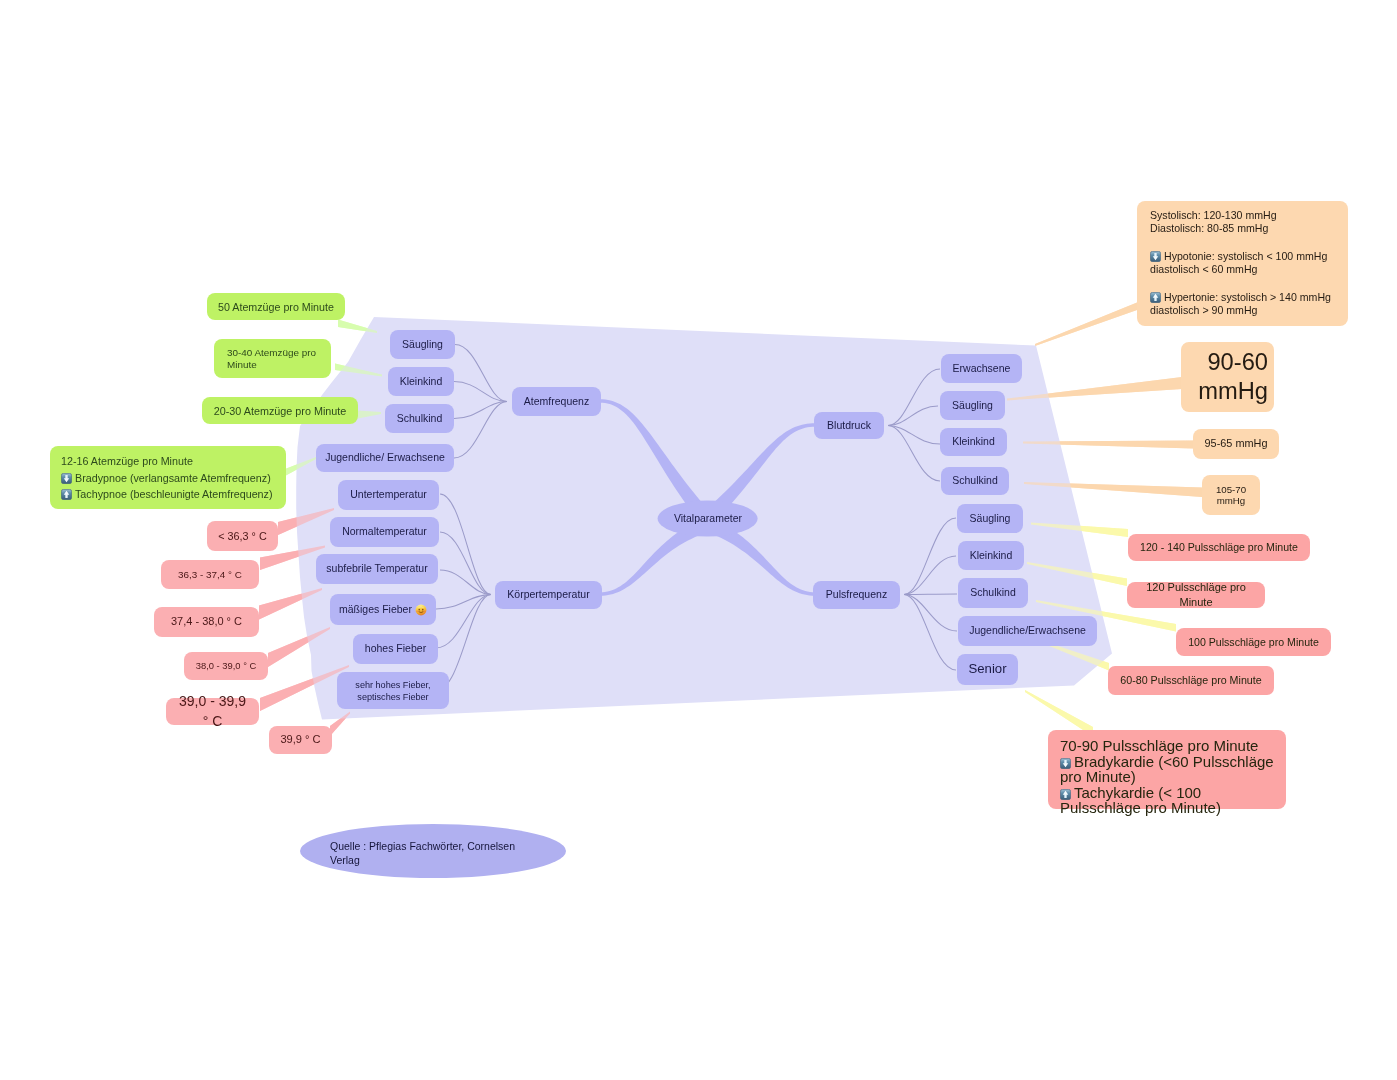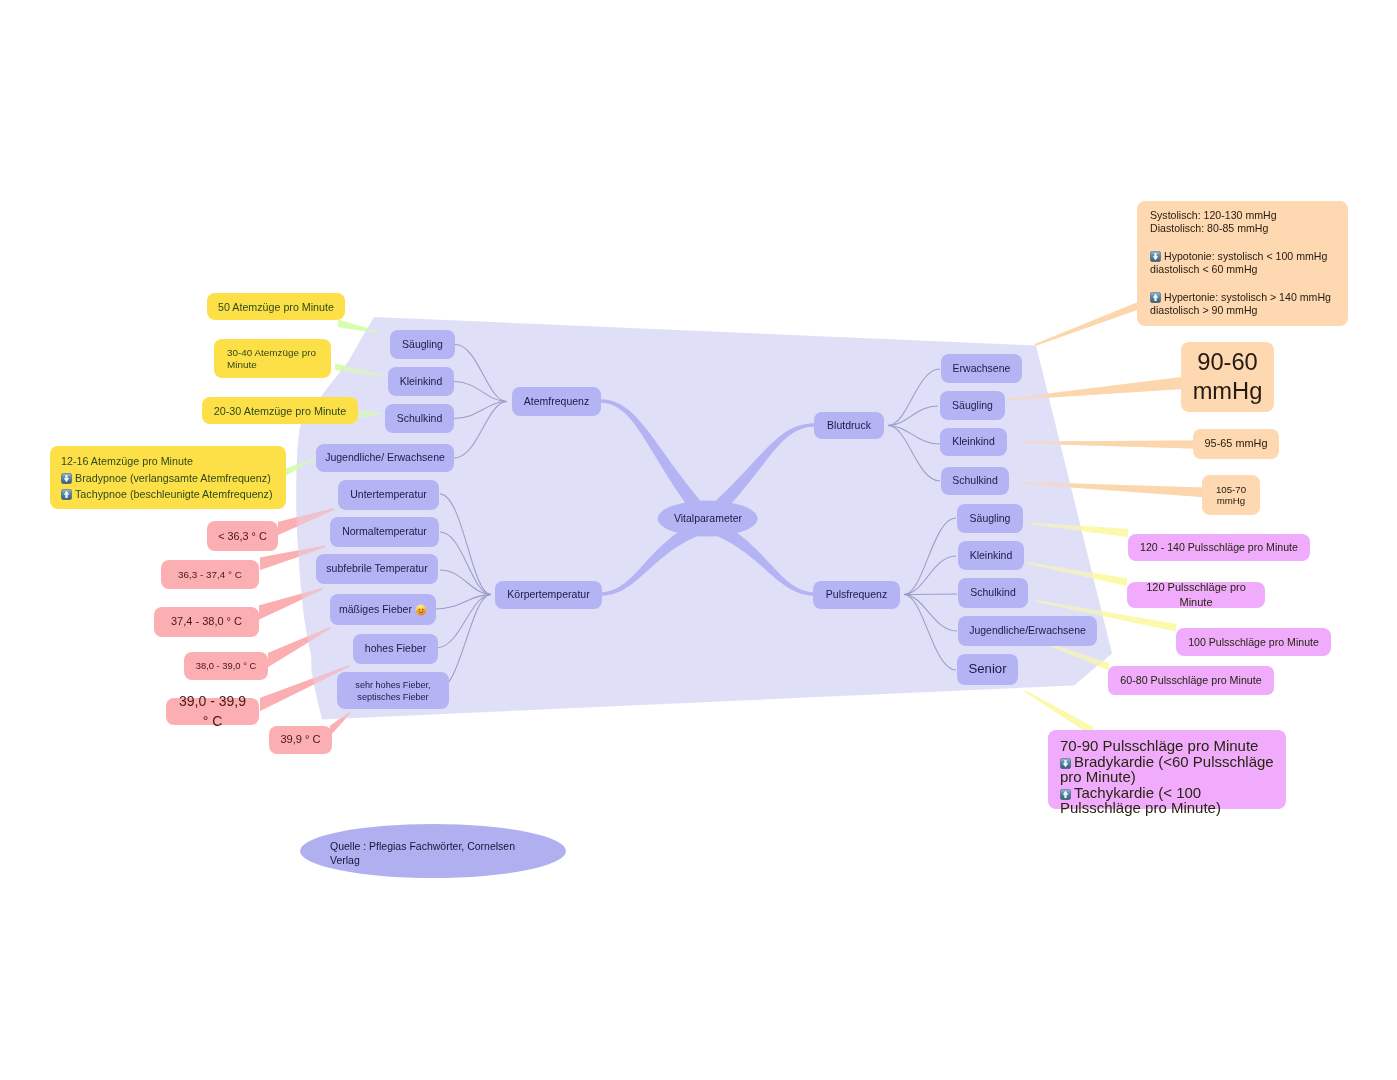--- a/index.html
+++ b/index.html
@@ -12,24 +12,24 @@
 
   .node{position:absolute;box-sizing:border-box;display:flex;align-items:center;
         justify-content:center;text-align:center;border-radius:8px;
         background:#b4b4f5;color:#1b1b45;font-size:10.5px;line-height:1.25;
         padding:0 8px;}
   .node.big{font-size:13.2px;}
   .node.two{line-height:12px;font-size:9.1px;}
 
   .lbl{position:absolute;box-sizing:border-box;border-radius:8px;
        font-size:10.5px;line-height:1.38;padding:12px 9px;}
-  .green{background:#fde047;color:#2d4a1c;}
+  .green{background:#bef264;color:#2d4a1c;}
   .pink{background:#fbafb2;color:#4a1717;}
   .orange{background:#fdd8b0;color:#241b12;}
-  .yellow{background:#f0abfc;color:#26260f;}
+  .yellow{background:#fca5a5;color:#26260f;}
 
   .lbl.ctr{display:flex;align-items:center;justify-content:center;text-align:center;}
 
   .srcellipse{position:absolute;border-radius:50%;background:#b0b0f0;color:#15153a;
       font-size:10.5px;line-height:1.35;}
   .srctext{position:absolute;}
 
   .arrowico{display:inline-block;width:11px;height:11px;vertical-align:-2px;margin-right:3px;}
   .emoji{display:inline-block;width:12px;height:12px;vertical-align:-2px;margin-left:3px;}
   .blank{height:8px;}
@@ -294,21 +294,21 @@
               <linearGradient id="uga" x1="0" y1="1" x2="0" y2="0">
                 <stop offset="0%" stop-color="#dff0fa"></stop>
                 <stop offset="100%" stop-color="#ffffff"></stop>
               </linearGradient>
             </defs>
             <rect x="0.5" y="0.5" width="15" height="15" rx="3.2" fill="url(#ug)" stroke="#44637c" stroke-width="0.9"></rect>
             <path d="M6.3 13.2 h3.4 V8.2 h2.3 L8 2.7 L4.0 8.2 h2.3 Z" fill="url(#uga)"></path>
           </svg><span>Hypertonie: systolisch &gt; 140 mmHg</span></div>
 <div>diastolisch &gt; 90 mmHg</div>
 </div>
-<div class="lbl orange ctr" style="left:1181px;top:342px;width:93px;height:70px;font-size:23.7px;line-height:28.6px;padding:0 6px;">
+<div class="lbl orange ctr" style="left:1181px;top:342px;width:93px;height:70px;font-size:23.7px;line-height:28.6px;padding:0 6px;text-align:right;">
         <div>90-60 mmHg</div>
       </div>
 <div class="lbl orange ctr" style="left:1193px;top:429px;width:86px;height:30px;font-size:10.9px;">
         <div>95-65 mmHg</div>
       </div>
 <div class="lbl orange ctr" style="left:1202px;top:475px;width:58px;height:40px;font-size:9.7px;line-height:11.5px;">
         <div>105-70 mmHg</div>
       </div>
 <div class="lbl yellow ctr" style="left:1128px;top:534px;width:182px;height:27px;font-size:10.6px;">
         <div>120 - 140 Pulsschläge pro Minute</div>

